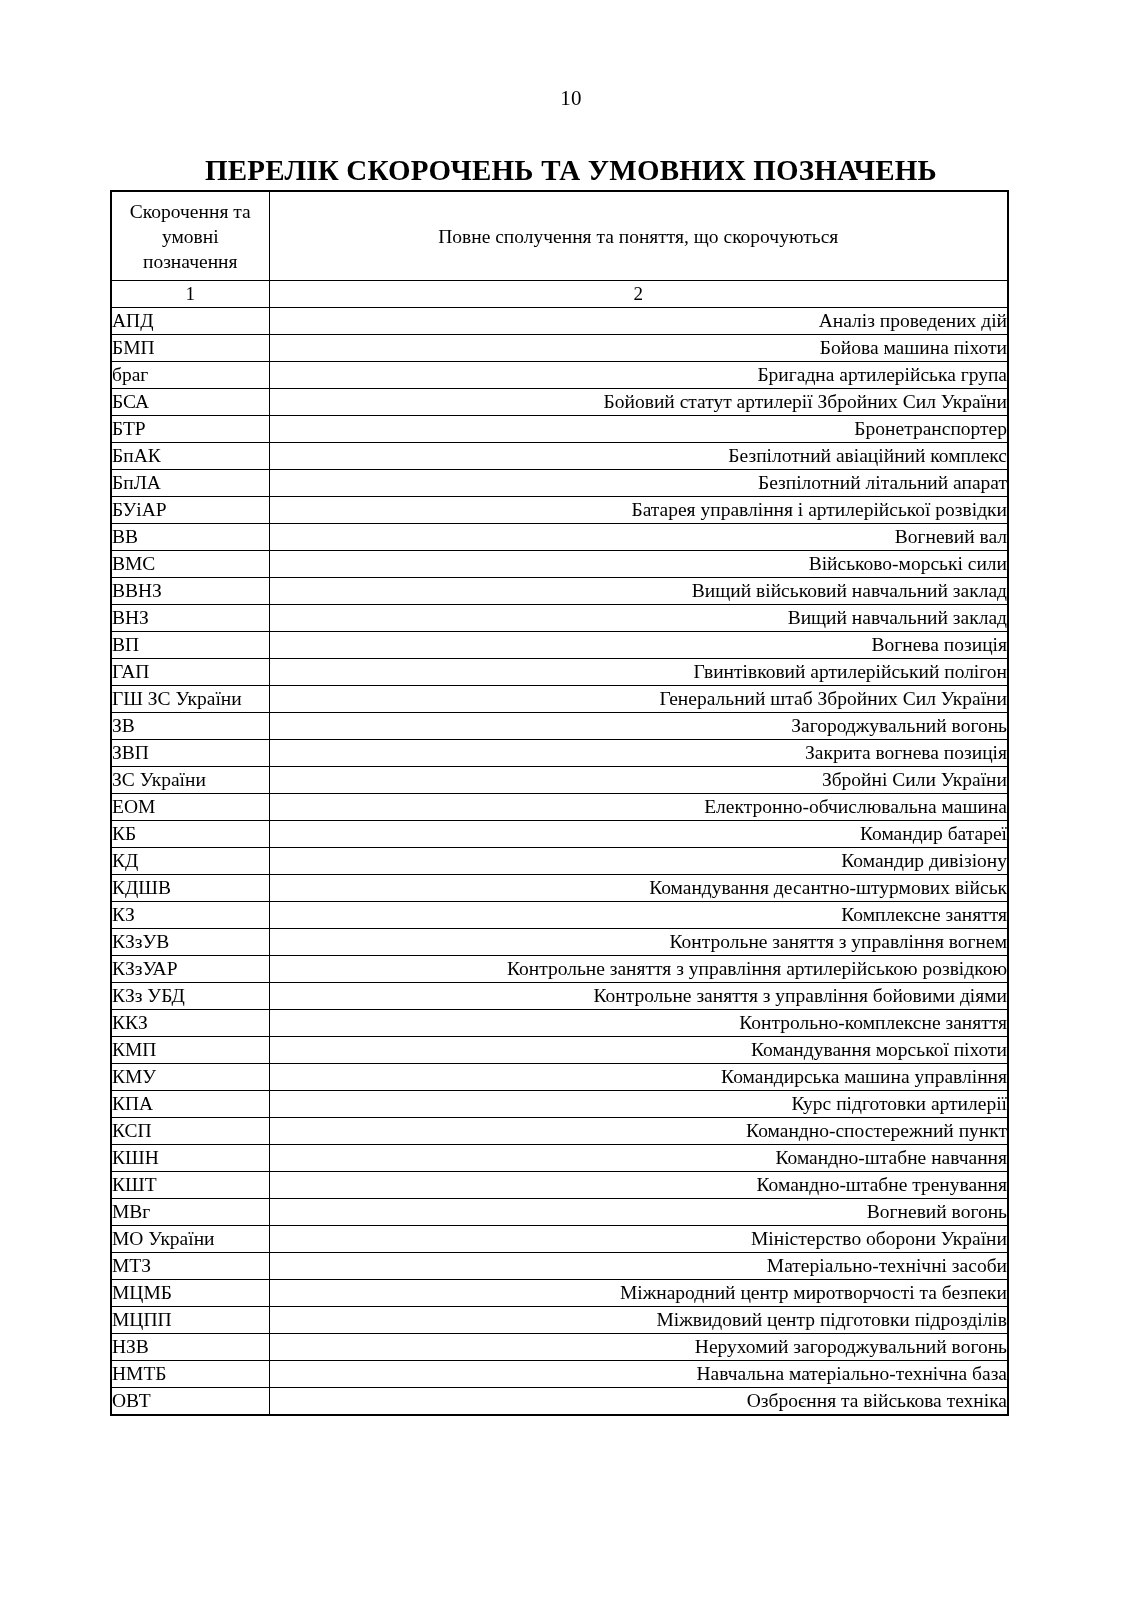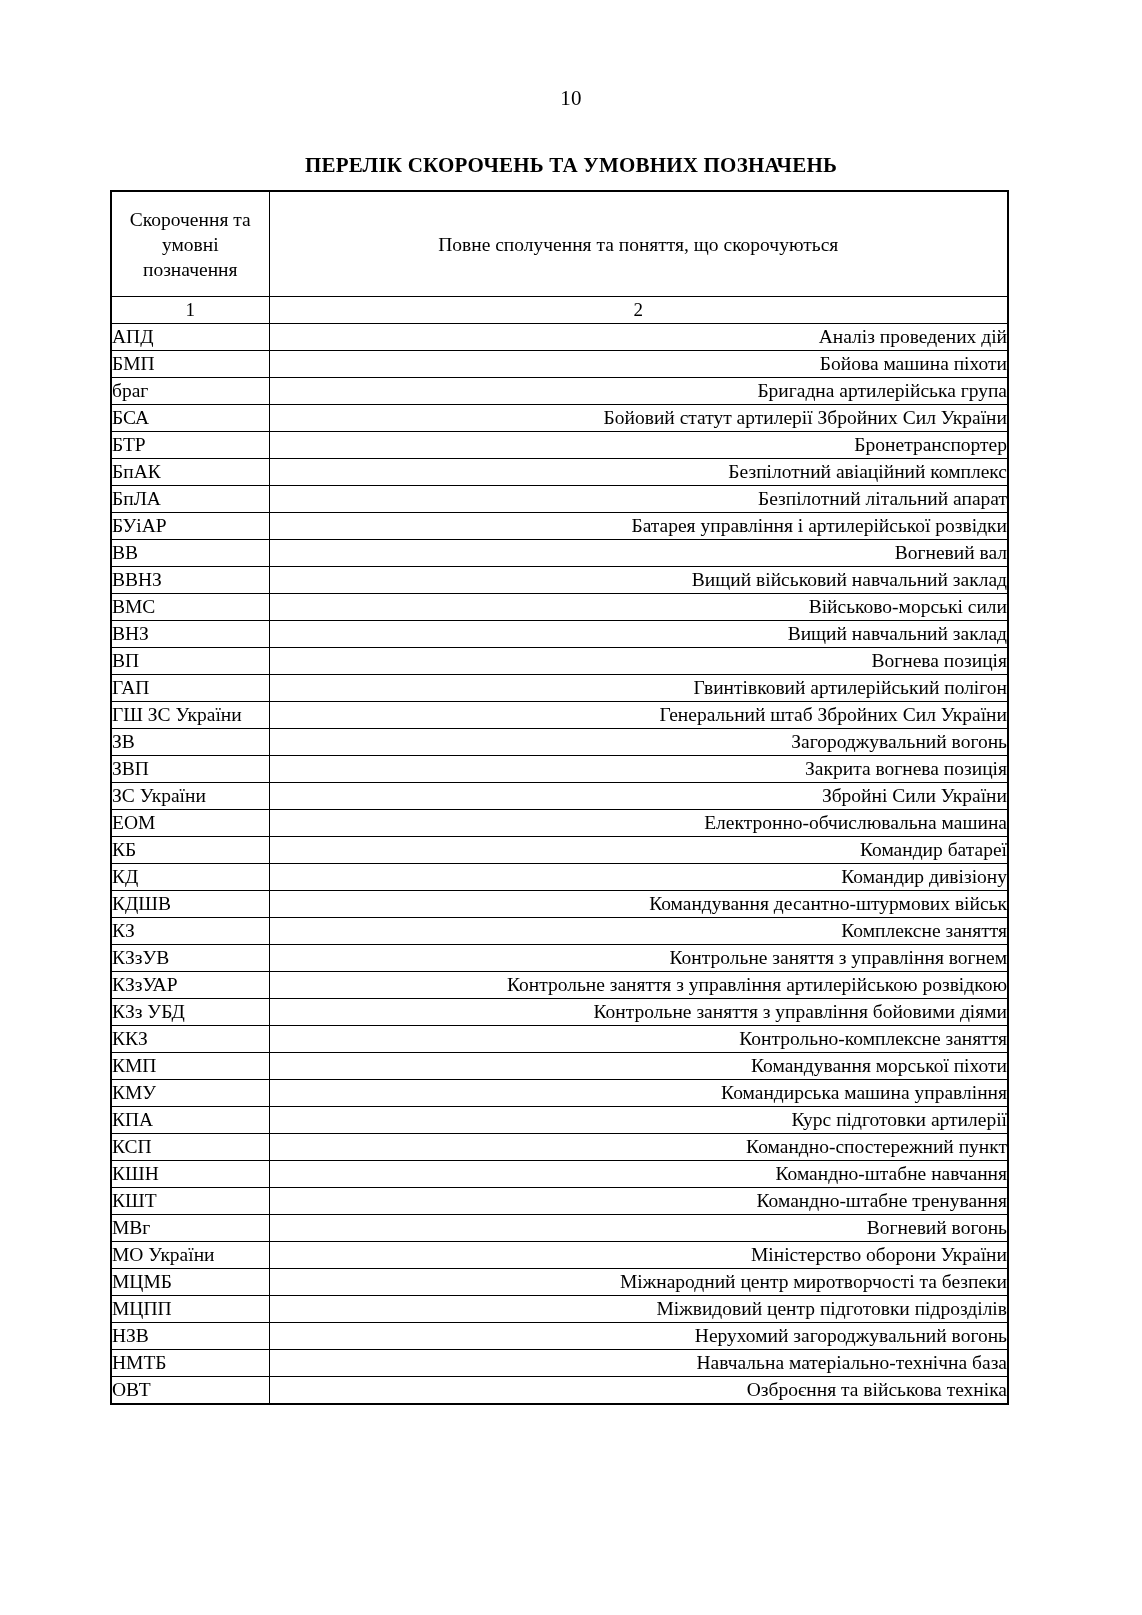--- a/index.html
+++ b/index.html
@@ -32,21 +32,21 @@
     font-size: 21px;
     line-height: 24px;
     letter-spacing: 0.3px;
   }
   .doc-title {
     position: absolute;
     top: 137px;
     left: 0;
     width: 1142px;
     text-align: center;
-    font-size: 21px;
+    font-size: 29px;
     font-weight: bold;
     line-height: 28px;
     letter-spacing: 0.2px;
     white-space: nowrap;
   }
   .table-wrap {
     position: absolute;
     top: 190px;
     left: 110px;
     width: 897px;
@@ -70,21 +70,21 @@
 
   
   .hdr-cell {
     height: 84px;
     font-size: 19.5px;
     line-height: 25px;
     text-align: center;
     padding: 2px 6px;
   }
   .hdr-cell.abbr {
-    padding: 10px 4px;
+    padding: 2px 4px;
   }
 
   
   .numrow td {
     height: 26px;
     font-size: 19px;
     line-height: 24px;
     text-align: center;
   }
 
@@ -161,28 +161,28 @@
           </tr>
           <tr>
             <td class="abbr-cell">БУіАР</td>
             <td class="full-cell">Батарея управління і артилерійської розвідки</td>
           </tr>
           <tr>
             <td class="abbr-cell">ВВ</td>
             <td class="full-cell">Вогневий вал</td>
           </tr>
           <tr>
+            <td class="abbr-cell">ВМС</td>
+            <td class="full-cell">Військово-морські сили</td>
+          </tr>
+          <tr>
             <td class="abbr-cell">ВВНЗ</td>
             <td class="full-cell">Вищий військовий навчальний заклад</td>
           </tr>
           <tr>
-            <td class="abbr-cell">ВМС</td>
-            <td class="full-cell">Військово-морські сили</td>
-          </tr>
-          <tr>
             <td class="abbr-cell">ВНЗ</td>
             <td class="full-cell">Вищий навчальний заклад</td>
           </tr>
           <tr>
             <td class="abbr-cell">ВП</td>
             <td class="full-cell">Вогнева позиція</td>
           </tr>
           <tr>
             <td class="abbr-cell">ГАП</td>
             <td class="full-cell">Гвинтівковий артилерійський полігон</td>
@@ -263,20 +263,24 @@
             <td class="abbr-cell">КШТ</td>
             <td class="full-cell">Командно-штабне тренування</td>
           </tr>
           <tr>
             <td class="abbr-cell">МВг</td>
             <td class="full-cell">Вогневий вогонь</td>
           </tr>
           <tr>
             <td class="abbr-cell">МО України</td>
             <td class="full-cell">Міністерство оборони України</td>
+          </tr>
+          <tr>
+            <td class="abbr-cell">МТЗ</td>
+            <td class="full-cell">Матеріально-технічні засоби</td>
           </tr>
           <tr>
             <td class="abbr-cell">МЦМБ</td>
             <td class="full-cell">Міжнародний центр миротворчості та безпеки</td>
           </tr>
           <tr>
             <td class="abbr-cell">МЦПП</td>
             <td class="full-cell">Міжвидовий центр підготовки підрозділів</td>
           </tr>
           <tr>

